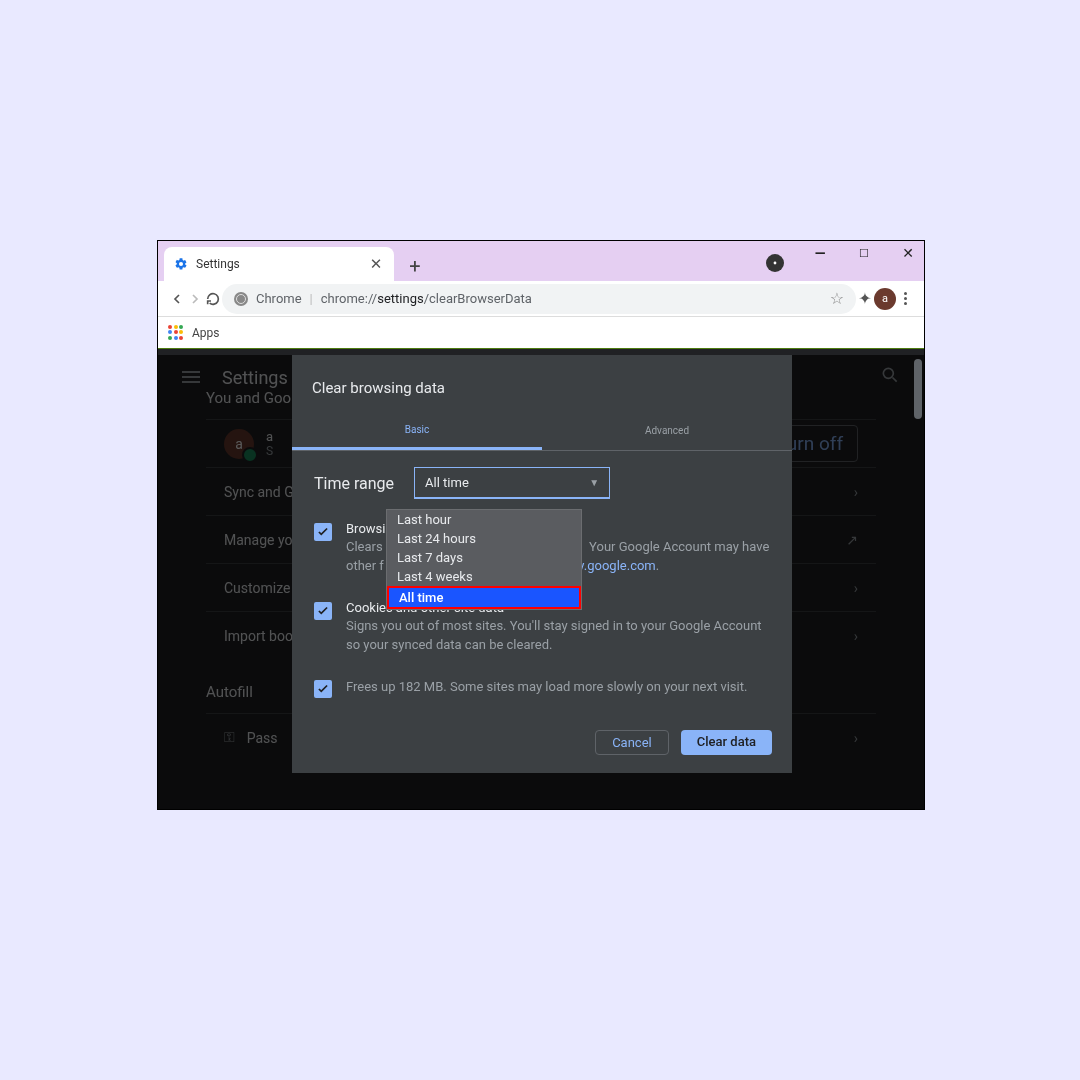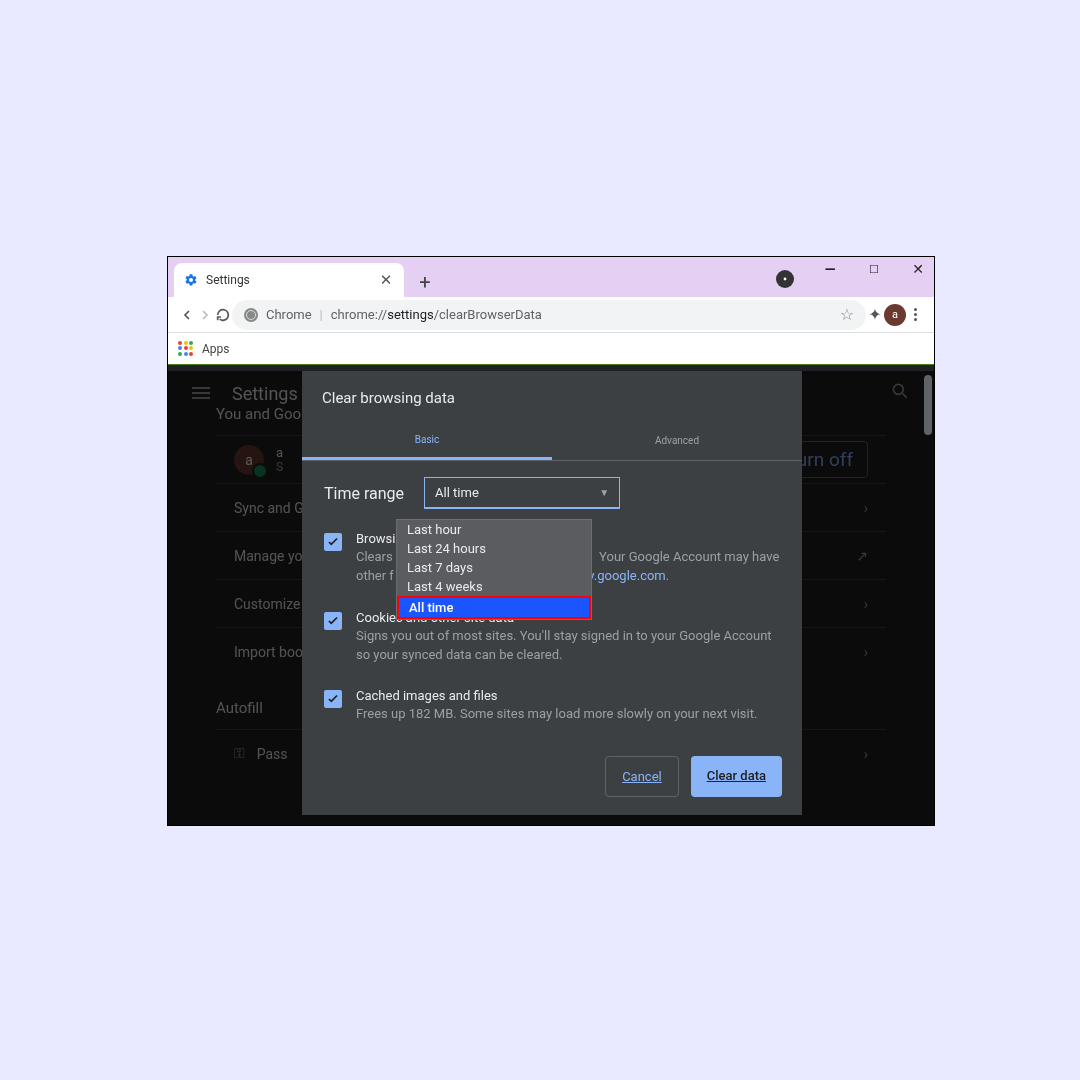--- a/index.html
+++ b/index.html
@@ -1,17 +1,17 @@
 <!DOCTYPE html>
 <html><head>
 <meta charset="utf-8">
 <style>
   * { box-sizing: border-box; margin: 0; padding: 0; font-family: "Segoe UI", Roboto, Arial, sans-serif; }
   body { width: 1080px; height: 1080px; background: #e9e9ff; display: flex; align-items: center; justify-content: center; }
-  .window { position: absolute; left:157px; top:256px; width:768px; height:570px; background:#202124; border:1px solid #000; overflow:hidden;margin-left:10px; }
+  .window { position: absolute; left:157px; top:240px; width:768px; height:570px; background:#202124; border:1px solid #000; overflow:hidden; }
   
   .tabstrip { height:40px; background:#e5cff2; display:flex; align-items:flex-end; position:relative; }
   .tab { height:34px; width:230px; background:#fff; border-radius:8px 8px 0 0; margin-left:6px; display:flex; align-items:center; padding:0 10px; gap:8px; }
   .tab .gearicon { width:14px; height:14px; }
   .tab .gearicon svg { display:block; }
   .tab .tabtitle { font-size:12px; color:#333; flex:1; }
   .closex { width:16px; height:16px; color:#555; display:flex; align-items:center; justify-content:center; font-size:15px; cursor:pointer; }
   .newtab { width:30px; height:30px; display:flex; align-items:center; justify-content:center; color:#444; font-size:20px; margin-left:6px; cursor:pointer; }
   .wincontrols { position:absolute; right:6px; top:4px; display:flex; gap:24px; align-items:center; color:#222; }
   .wincontrols span { width:20px; text-align:center; font-size:14px; cursor:pointer; }
@@ -49,39 +49,39 @@
   .setrow { height:48px; margin:0 18px; border-top:1px solid #3c4043; display:flex; align-items:center; padding:0 18px; font-size:14px; color:#e8eaed;}
   .setrow:first-of-type{border-top:none;}
   .avatar2 { width:30px;height:30px;border-radius:50%;background:#6b3a2e;display:flex;align-items:center;justify-content:center;color:#fff;font-size:14px;margin-right:12px;position:relative;}
   .avatar2::after{content:"";position:absolute;right:-4px;bottom:-4px;width:12px;height:12px;background:#1a8f5f;border-radius:50%;border:2px solid #202124;}
   .turnoff { margin-left:auto; padding:6px 14px; border:1px solid #5f6368; border-radius:4px; font-size:19px; color:#8ab4f8; cursor:pointer;}
   .chev { margin-left:auto; color:#9aa0a6;}
   .extlink { margin-left:auto; color:#9aa0a6;}
   .keyic { margin-right:12px; color:#9aa0a6;}
   
   .dialog { position:absolute; left:134px; top:114px; width:500px; background:#3c4043; color:#e8eaed; font-size:14px; padding-bottom:18px; }
-  .dlgtitle { padding:18px 20px 14px; font-size:15px; }
+  .dlgtitle { padding:24px 20px 14px; font-size:15px; }
   .tabs { display:flex; height:40px; border-bottom:1px solid #5f6368;}
   .dtab { flex:1; display:flex;align-items:center;justify-content:center; font-size:10px; color:#9aa0a6; cursor:pointer;}
   .dtab.active { color:#8ab4f8; border-bottom:3px solid #8ab4f8; }
   .form { padding:16px 22px 0; }
   .formrow { display:flex; align-items:center; gap:20px; margin-bottom:10px;}
   .select { position:relative; width:196px; height:32px; border:1px solid #8ab4f8; border-bottom:2px solid #8ab4f8; display:flex; align-items:center; padding:0 10px; font-size:13px; cursor:pointer; background:#3c4043;}
   .select .tri { margin-left:auto; font-size:10px; color:#9aa0a6;}
   .dropdown { position:absolute; width:196px; left:94px; top:58px;  background:#5a5c60; border:1px solid #6b6d70; z-index:10;}
   .dropdown .opt { padding:2px 10px; font-size:13px; color:#e8eaed; cursor:pointer;}
   .dropdown .opt.sel { background:#1a55ff; border:2px solid #ff0000; color:#fff; font-weight:500;}
   .item { display:flex; gap:14px; padding:12px 0; }
   .cb { width:18px; height:18px; background:#8ab4f8; border-radius:2px; flex-shrink:0; display:flex;align-items:center;justify-content:center; margin-top:2px;}
   .cb svg { stroke:#202124; }
   .itext .ititle { font-size:13px; color:#e8eaed; margin-bottom:2px;}
   .itext .idesc { font-size:13px; color:#9aa0a6; line-height:1.45;}
   .idesc .link { color:#8ab4f8; }
   .dlgbtns { display:flex; justify-content:flex-end; gap:12px; padding:20px 20px 0;}
-  .btn { padding:12px 16px; border-radius:4px; font-size:13px; cursor:pointer;text-decoration:underline;}
+  .btn { padding:4px 16px; border-radius:4px; font-size:13px; cursor:pointer;}
   .btn.cancel { border:1px solid #5f6368; color:#8ab4f8; }
   .btn.primary { background:#8ab4f8; color:#202124; font-weight:500;}
   .scrollbar { position:absolute; right:2px; top:118px; width:8px; height:60px; background:#5f6368; border-radius:4px;}
 </style>
 </head>
 <body>
 
 <div class="window">
 
   <div class="tabstrip">
@@ -259,21 +259,20 @@
         </div>
       </div>
 
       <div class="item">
         <div class="cb">
             <svg width="14" height="14" viewBox="0 0 24 24" fill="none" stroke-width="3">
               <path d="M5 12l4 4 10-10"></path>
             </svg>
           </div>
         <div class="itext">
-          <div class="ititle">Cached images and files</div>
           <div class="idesc">Frees up 182 MB. Some sites may load more slowly on your next visit.</div>
         </div>
       </div>
     </div>
     <div class="dlgbtns">
       <div class="btn cancel">Cancel</div>
       <div class="btn primary">Clear data</div>
     </div>
   </div>
 

